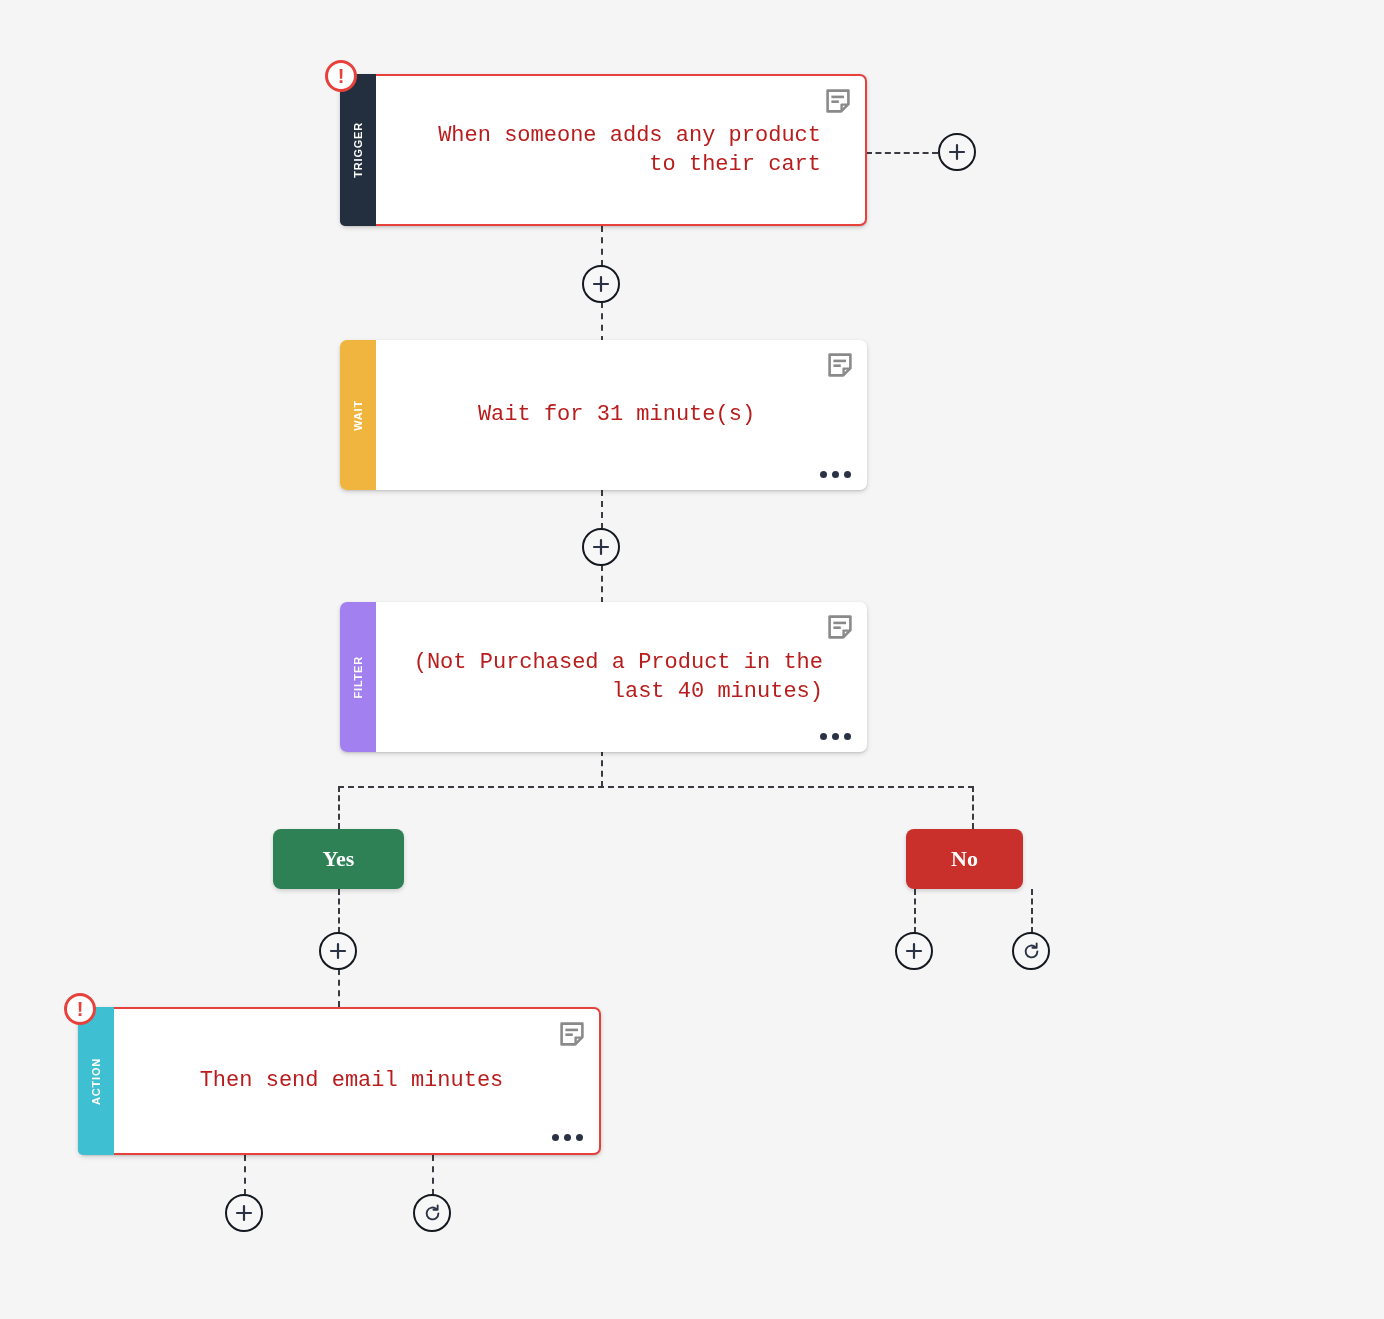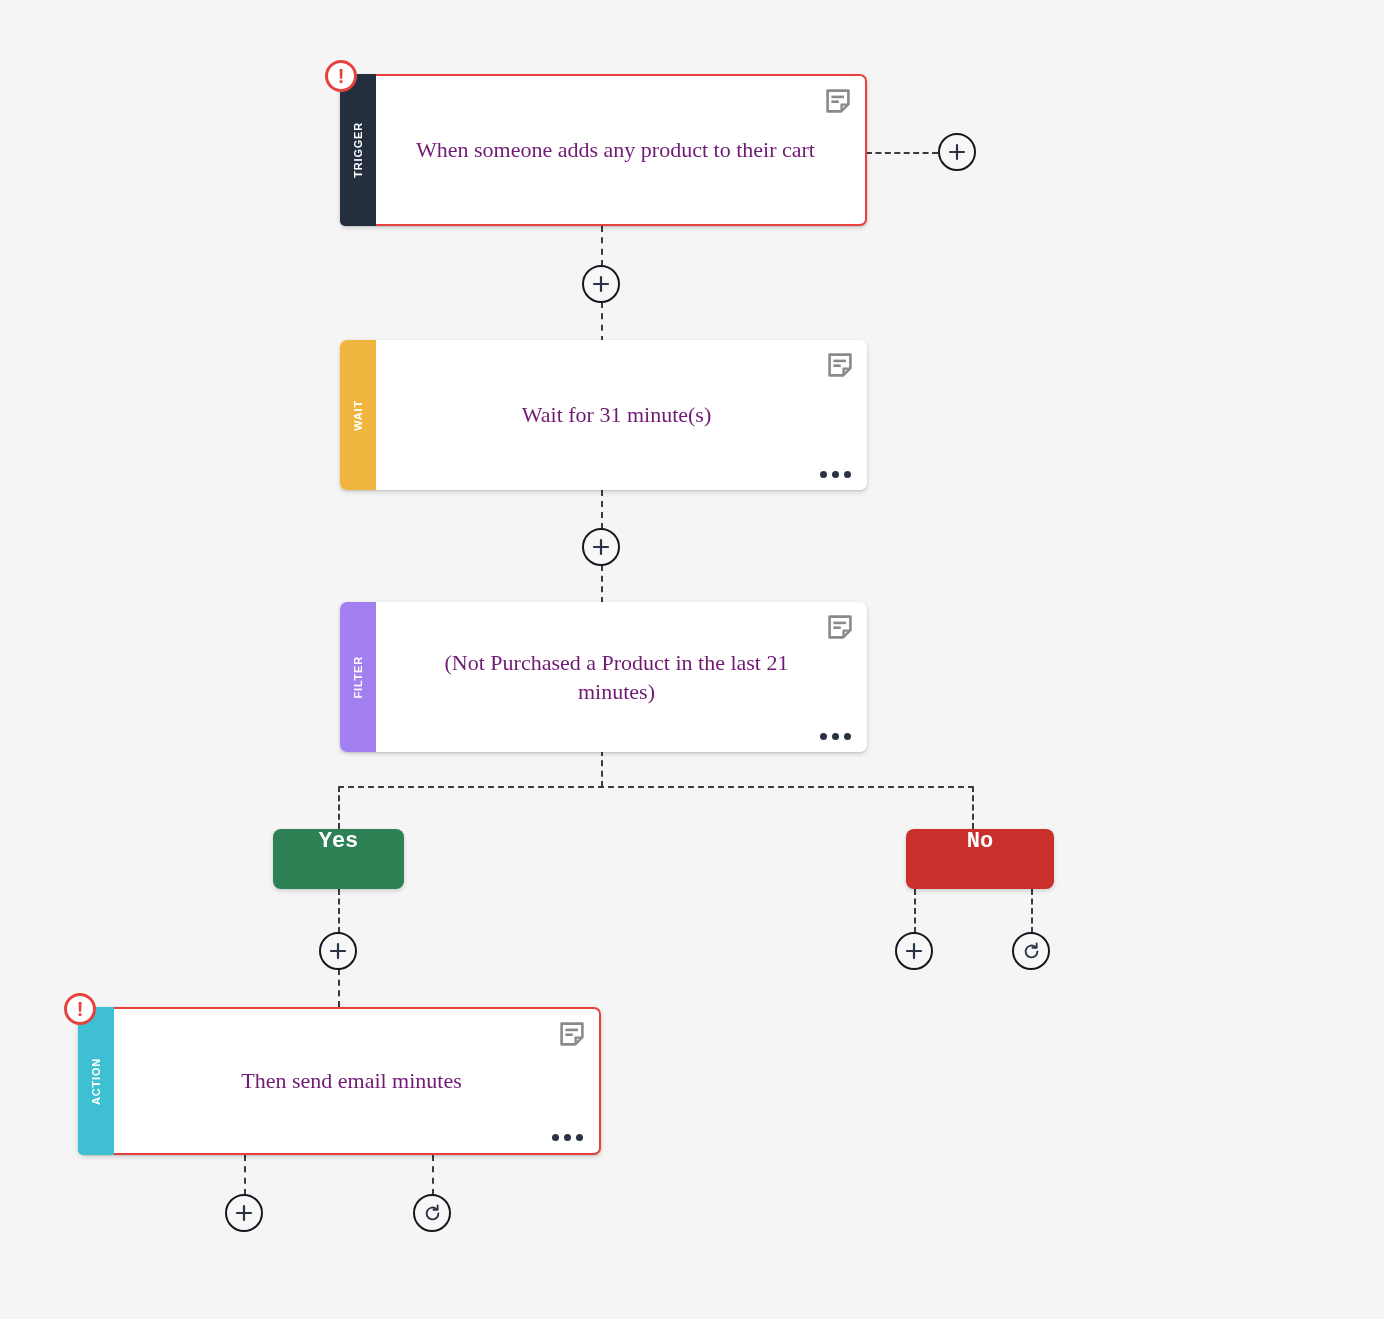--- a/index.html
+++ b/index.html
@@ -78,25 +78,25 @@
   .card-body {
     flex: 1 1 auto;
     position: relative;
     display: flex;
     align-items: center;
     justify-content: center;
     padding: 14px 44px 14px 34px;
     box-sizing: border-box;
   }
   .card-title {
-    text-align: center;
-    color: #701a75;
+    text-align: right;
+    color: #b91c1c;
     font-size: 22px;
     line-height: 1.33;
-    font-family: Liberation Serif, serif;
+    font-family: Liberation Mono, monospace;
     font-weight: 400;
   }
 
   
   .note-icon {
     position: absolute;
     top: 12px;
     right: 14px;
     width: 26px;
     height: 26px;
@@ -158,26 +158,26 @@
     box-sizing: border-box;
     cursor: pointer;
   }
   .circ-btn svg { display: block; }
 
   
   .branch-pill {
     position: absolute;
     border-radius: 8px;
     display: flex;
-    align-items: flex-start;
+    align-items: center;
     justify-content: center;
     color: #ffffff;
     font-size: 22px;
     font-weight: bold;
-    font-family: Liberation Mono, monospace;
+    font-family: Liberation Serif, serif;
     box-shadow: 0 2px 4px rgba(0,0,0,0.16);
     z-index: 5;
     cursor: pointer;
     user-select: none;
   }
 </style>
 </head>
 <body>
 
 <div id="canvas">
@@ -268,41 +268,41 @@
     <svg width="18" height="18" viewBox="0 0 18 18">
       <path d="M9 2 V16 M2 9 H16" stroke="#2b3245" stroke-width="2.2" stroke-linecap="round"></path>
     </svg>
   </div>
 
   <div class="card" style="left:340px; top:602px; width:527px; height:150px;">
     <div class="card-accent" style="background:#a380f0;">
       <span class="accent-label">FILTER</span>
     </div>
     <div class="card-body">
-      <div class="card-title">(Not Purchased a Product in the last 21 minutes)</div>
+      <div class="card-title">(Not Purchased a Product in the last 40 minutes)</div>
       <span class="note-icon">
         <svg width="26" height="26" viewBox="0 0 26 26">
           <path d="M2.6 2.6 H23.4 V16.2 L16.2 23.4 H2.6 Z" fill="none" stroke="#8a8a8a" stroke-width="2.6" stroke-linejoin="round"></path>
           <path d="M16.6 23.2 V16.6 H23.2" fill="none" stroke="#8a8a8a" stroke-width="2.4" stroke-linejoin="round"></path>
           <rect x="6.4" y="7.6" width="12.6" height="2.6" fill="#8a8a8a"></rect>
           <rect x="6.4" y="12.4" width="7.4" height="2.6" fill="#8a8a8a"></rect>
         </svg>
       </span>
       <span class="dots-menu">
         <span></span>
           <span></span>
           <span></span>
       </span>
     </div>
   </div>
 
   <div class="branch-pill" style="left:273px; top:829px; width:131px; height:60px; background:#2e8055;">
     <span>Yes</span>
   </div>
-  <div class="branch-pill" style="left:906px; top:829px; width:148px; height:60px; background:#c9302c;">
+  <div class="branch-pill" style="left:906px; top:829px; width:117px; height:60px; background:#c9302c;">
     <span>No</span>
   </div>
 
   <div class="circ-btn" style="left:319px; top:932px;">
     <svg width="18" height="18" viewBox="0 0 18 18">
       <path d="M9 2 V16 M2 9 H16" stroke="#2b3245" stroke-width="2.2" stroke-linecap="round"></path>
     </svg>
   </div>
 
   <div class="circ-btn" style="left:895px; top:932px;">

